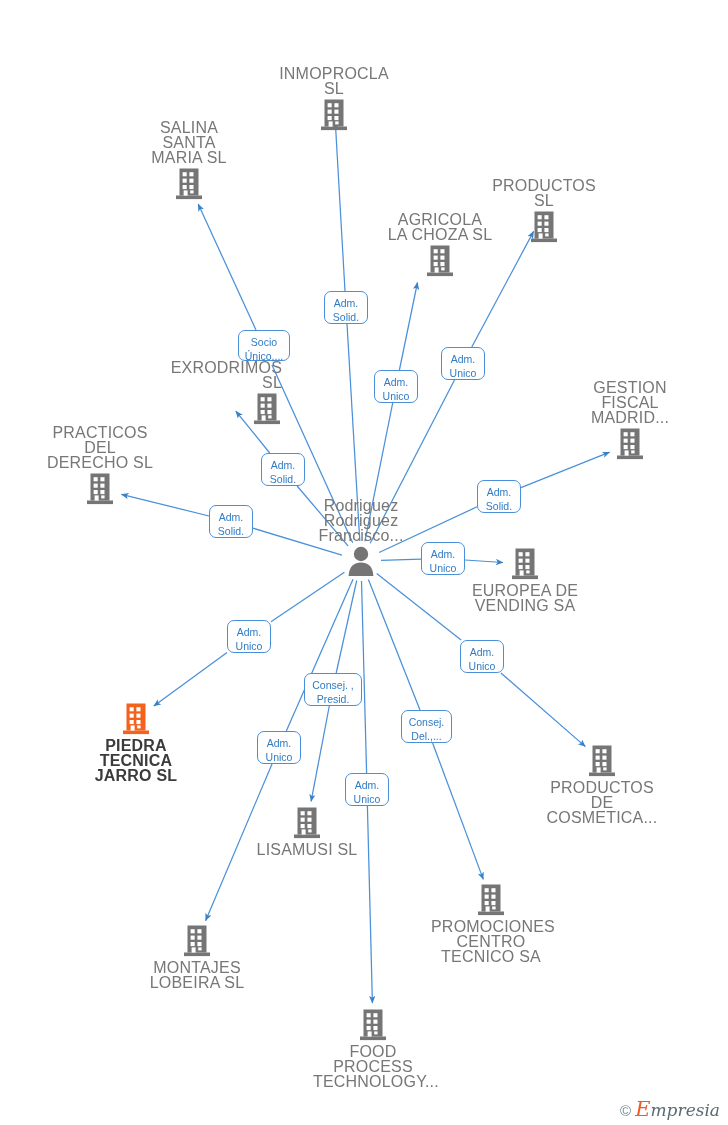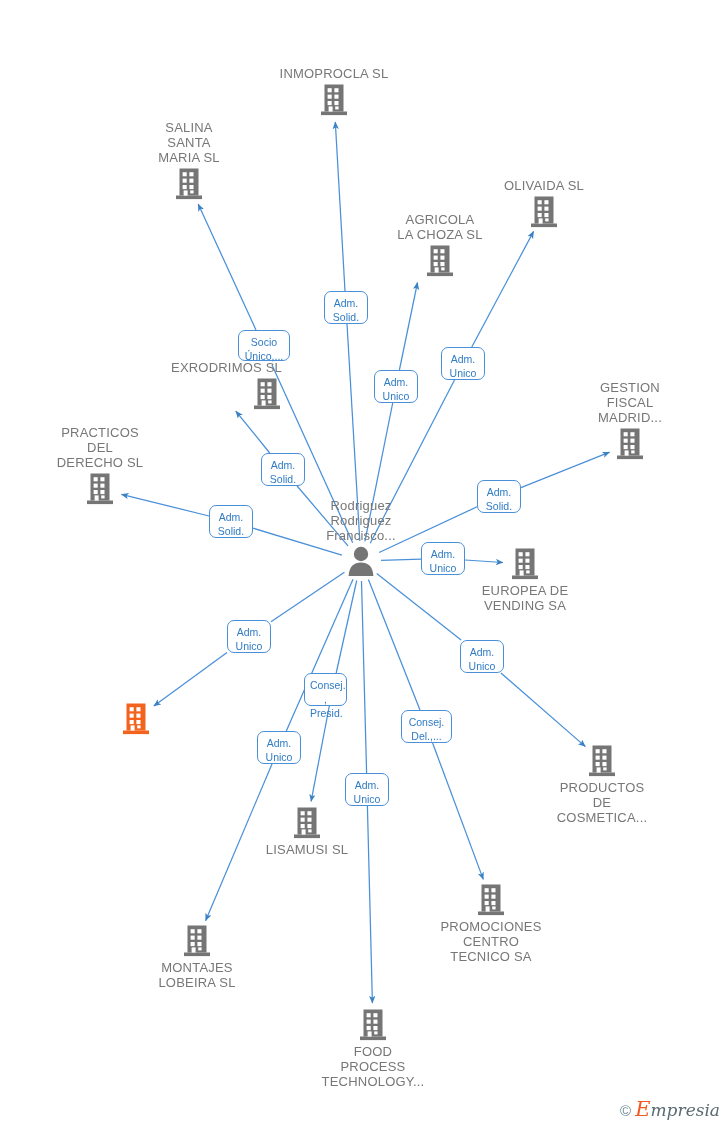--- a/index.html
+++ b/index.html
@@ -31,21 +31,21 @@
     margin-left: -60px;
     text-align: center;
     pointer-events: auto;
   }
   .node .glyph {
     display: block;
     line-height: 0;
   }
   .node .caption {
     display: block;
-    font-size: 13px;
+    font-size: 16px;
     line-height: 15px;
     color: #777777;
     letter-spacing: 0.2px;
     margin-top: 2px;
     white-space: pre-line;
   }
   .node.caption-above .caption {
     margin-top: 0;
     margin-bottom: 2px;
   }
@@ -153,21 +153,21 @@
       <div class="elabel" style="left: 441px; top: 347px; width: 44px; height: 33px;">Adm.
 Unico</div>
       <div class="elabel" style="left: 477px; top: 480px; width: 44px; height: 33px;">Adm.
 Solid.</div>
       <div class="elabel" style="left: 421px; top: 542px; width: 44px; height: 33px;">Adm.
 Unico</div>
       <div class="elabel" style="left: 227px; top: 620px; width: 44px; height: 33px;">Adm.
 Unico</div>
       <div class="elabel" style="left: 460px; top: 640px; width: 44px; height: 33px;">Adm.
 Unico</div>
-      <div class="elabel" style="left: 304px; top: 673px; width: 43px; height: 33px;">Consej. ,
+      <div class="elabel" style="left: 304px; top: 673px; width: 58px; height: 33px;">Consej. ,
 Presid.</div>
       <div class="elabel" style="left: 257px; top: 731px; width: 44px; height: 33px;">Adm.
 Unico</div>
       <div class="elabel" style="left: 401px; top: 710px; width: 51px; height: 33px;">Consej.
 Del.,...</div>
       <div class="elabel" style="left: 345px; top: 773px; width: 44px; height: 33px;">Adm.
 Unico</div>
     </div>
   <div id="nodes">
       <div class="node caption-above" style="left: 334px; top: 66px;">
@@ -196,21 +196,21 @@
             <rect x="15.4" y="5.2" width="4.1" height="4.1" fill="#ffffff"></rect>
             <rect x="8.6" y="11.6" width="4.1" height="4.1" fill="#ffffff"></rect>
             <rect x="15.4" y="11.6" width="4.1" height="4.1" fill="#ffffff"></rect>
             <rect x="8.6" y="18" width="4.1" height="4.1" fill="#ffffff"></rect>
             <rect x="15.4" y="18" width="4.1" height="4.1" fill="#ffffff"></rect>
             <rect x="9.6" y="23.4" width="4.0" height="5.2" fill="#ffffff"></rect>
             <rect x="16.2" y="23.4" width="3.4" height="3.0" fill="#ffffff"></rect>
           </svg></span>
       </div>
       <div class="node caption-above" style="left: 544px; top: 178px;">
-        <span class="caption">OLIVAIDA SL</span>
+        <span class="caption">PRODUCTOS SL</span>
         <span class="glyph"><svg width="30" height="34" viewBox="0 0 30 34" xmlns="http://www.w3.org/2000/svg" aria-hidden="true">
             <rect x="5.5" y="1.5" width="19" height="27" fill="#757575"></rect>
             <rect x="2" y="28.5" width="26" height="3.6" fill="#757575"></rect>
             <rect x="8.6" y="5.2" width="4.1" height="4.1" fill="#ffffff"></rect>
             <rect x="15.4" y="5.2" width="4.1" height="4.1" fill="#ffffff"></rect>
             <rect x="8.6" y="11.6" width="4.1" height="4.1" fill="#ffffff"></rect>
             <rect x="15.4" y="11.6" width="4.1" height="4.1" fill="#ffffff"></rect>
             <rect x="8.6" y="18" width="4.1" height="4.1" fill="#ffffff"></rect>
             <rect x="15.4" y="18" width="4.1" height="4.1" fill="#ffffff"></rect>
             <rect x="9.6" y="23.4" width="4.0" height="5.2" fill="#ffffff"></rect>
@@ -304,20 +304,23 @@
             <rect x="2" y="28.5" width="26" height="3.6" fill="#f4631e"></rect>
             <rect x="8.6" y="5.2" width="4.1" height="4.1" fill="#ffffff"></rect>
             <rect x="15.4" y="5.2" width="4.1" height="4.1" fill="#ffffff"></rect>
             <rect x="8.6" y="11.6" width="4.1" height="4.1" fill="#ffffff"></rect>
             <rect x="15.4" y="11.6" width="4.1" height="4.1" fill="#ffffff"></rect>
             <rect x="8.6" y="18" width="4.1" height="4.1" fill="#ffffff"></rect>
             <rect x="15.4" y="18" width="4.1" height="4.1" fill="#ffffff"></rect>
             <rect x="9.6" y="23.4" width="4.0" height="5.2" fill="#ffffff"></rect>
             <rect x="16.2" y="23.4" width="3.4" height="3.0" fill="#ffffff"></rect>
           </svg></span>
+        <span class="caption">PIEDRA
+TECNICA
+JARRO SL</span>
       </div>
       <div class="node" style="left: 602px; top: 744px;">
         <span class="glyph"><svg width="30" height="34" viewBox="0 0 30 34" xmlns="http://www.w3.org/2000/svg" aria-hidden="true">
             <rect x="5.5" y="1.5" width="19" height="27" fill="#757575"></rect>
             <rect x="2" y="28.5" width="26" height="3.6" fill="#757575"></rect>
             <rect x="8.6" y="5.2" width="4.1" height="4.1" fill="#ffffff"></rect>
             <rect x="15.4" y="5.2" width="4.1" height="4.1" fill="#ffffff"></rect>
             <rect x="8.6" y="11.6" width="4.1" height="4.1" fill="#ffffff"></rect>
             <rect x="15.4" y="11.6" width="4.1" height="4.1" fill="#ffffff"></rect>
             <rect x="8.6" y="18" width="4.1" height="4.1" fill="#ffffff"></rect>

